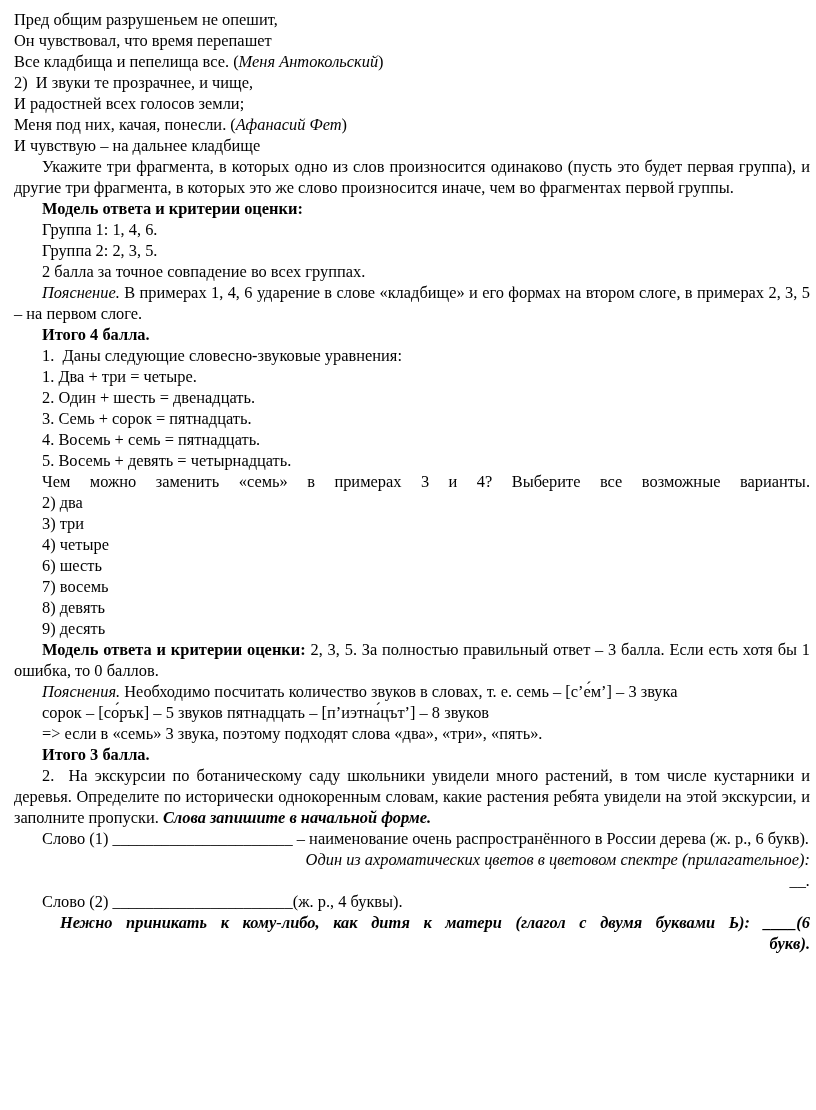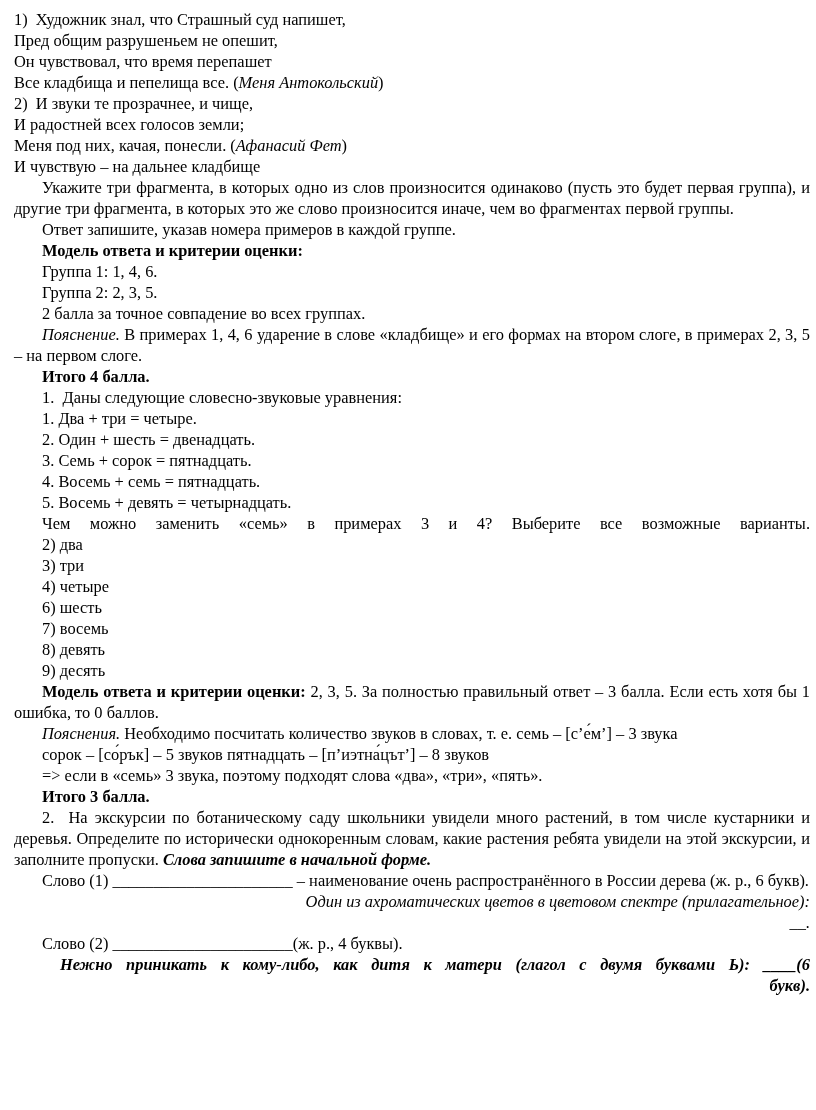--- a/index.html
+++ b/index.html
@@ -33,30 +33,28 @@
   .left      { text-align: right; text-align-last: auto; }
   
   span.b { font-weight: 700; }
   span.i { font-style: italic; }
 </style>
 </head>
 <body>
 
 <div class="page" style="background: rgb(255, 255, 255); color: rgb(0, 0, 0);">
   <div class="doc" id="doc">
-      <p class="poem"><span>1)&nbsp;&nbsp;Художник знал, что Страшный суд напишет,</span></p>
       <p class="poem"><span>Пред общим разрушеньем не опешит,</span></p>
       <p class="poem"><span>Он чувствовал, что время перепашет</span></p>
       <p class="poem"><span>Все кладбища и пепелища все. (</span><span class="i">Меня Антокольский</span><span>)</span></p>
       <p class="poem"><span>2)&nbsp;&nbsp;И звуки те прозрачнее, и чище,</span></p>
       <p class="poem"><span>И радостней всех голосов земли;</span></p>
       <p class="poem"><span>Меня под них, качая, понесли. (</span><span class="i">Афанасий Фет</span><span>)</span></p>
       <p class="poem"><span>И чувствую – на дальнее кладбище</span></p>
       <p class="indent"><span>Укажите три фрагмента, в которых одно из слов произносится одинаково (пусть это будет первая группа), и другие три фрагмента, в которых это же слово произносится иначе, чем во фрагментах первой группы.</span></p>
-      <p class="indent"><span>Ответ запишите, указав номера примеров в каждой группе.</span></p>
       <p class="indent"><span class="b">Модель ответа и критерии оценки:</span></p>
       <p class="indent"><span>Группа 1: 1, 4, 6.</span></p>
       <p class="indent"><span>Группа 2: 2, 3, 5.</span></p>
       <p class="indent"><span>2 балла за точное совпадение во всех группах.</span></p>
       <p class="indent"><span class="i">Пояснение.</span><span> В примерах 1, 4, 6 ударение в слове «кладбище» и его формах на втором слоге, в примерах 2, 3, 5 – на первом слоге.</span></p>
       <p class="indent"><span class="b">Итого 4 балла.</span></p>
       <p class="indent"><span>1.&nbsp;&nbsp;Даны следующие словесно-звуковые уравнения:</span></p>
       <p class="indent"><span>1.&nbsp;Два + три = четыре.</span></p>
       <p class="indent"><span>2.&nbsp;Один + шесть = двенадцать.</span></p>
       <p class="indent"><span>3.&nbsp;Семь + сорок = пятнадцать.</span></p>

